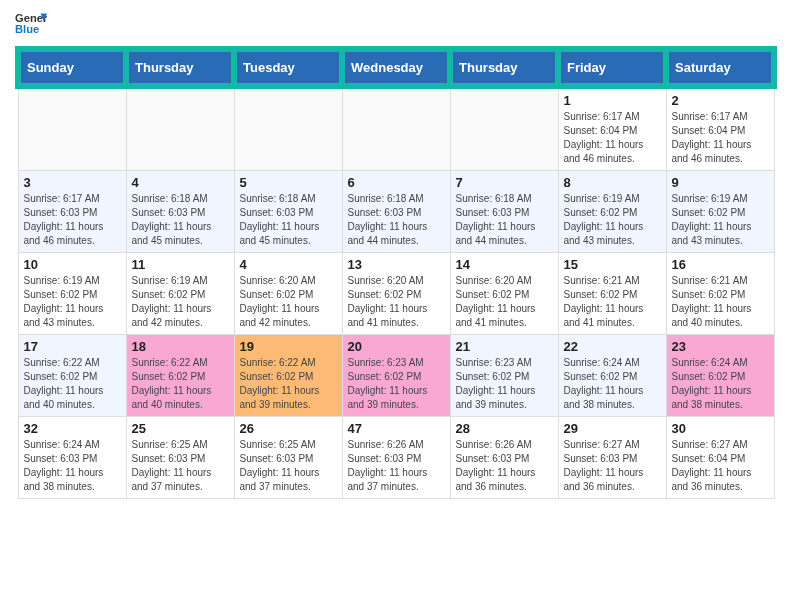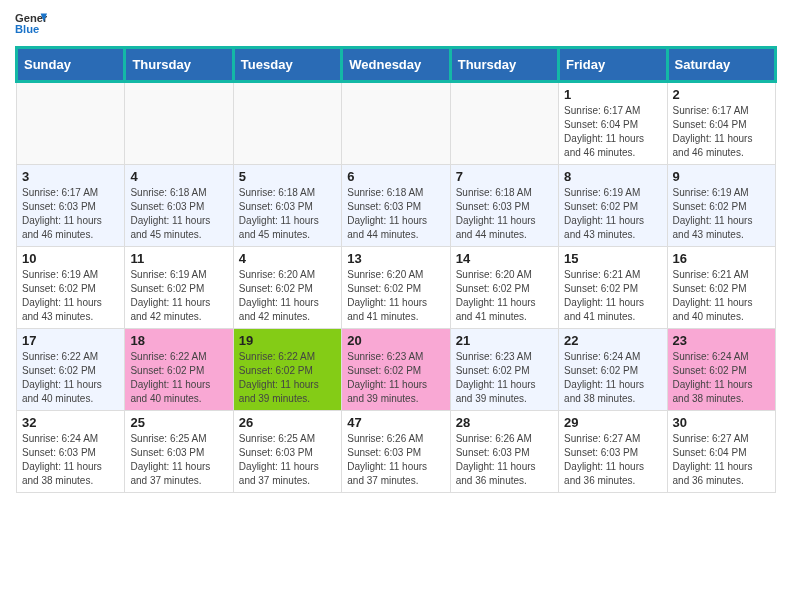--- a/index.html
+++ b/index.html
@@ -49,21 +49,21 @@
       border-collapse: collapse;
       border: 1px solid #ccc;
     }
     .calendar th {
       background: #2a6bb5;
       color: #fff;
       font-size: 13px;
       font-weight: bold;
       padding: 8px 6px;
       text-align: left;
-      border: 3px solid #14b8a6;
+      border: 6px solid #14b8a6;
     }
     .calendar td {
       border: 1px solid #ddd;
       vertical-align: top;
       padding: 4px 5px;
       font-size: 10.5px;
       color: #333;
       width: calc(100% / 7);
       height: 80px;
       background: #fff;
@@ -231,21 +231,21 @@
             <div class="day-info" style="white-space: pre-line;">Sunrise: 6:22 AM
 Sunset: 6:02 PM
 Daylight: 11 hours and 40 minutes.</div>
           </td>
           <td style="background: #f9a8d4;">
             <span class="day-num">18</span>
             <div class="day-info" style="white-space: pre-line;">Sunrise: 6:22 AM
 Sunset: 6:02 PM
 Daylight: 11 hours and 40 minutes.</div>
           </td>
-          <td style="background: #84cc16; margin-left: 45px;">
+          <td style="background: #fdba74; margin-left: 45px;">
             <span class="day-num">19</span>
             <div class="day-info" style="white-space: pre-line;">Sunrise: 6:22 AM
 Sunset: 6:02 PM
 Daylight: 11 hours and 39 minutes.</div>
           </td>
           <td style="background: #f9a8d4;">
             <span class="day-num">20</span>
             <div class="day-info" style="white-space: pre-line;">Sunrise: 6:23 AM
 Sunset: 6:02 PM
 Daylight: 11 hours and 39 minutes.</div>

